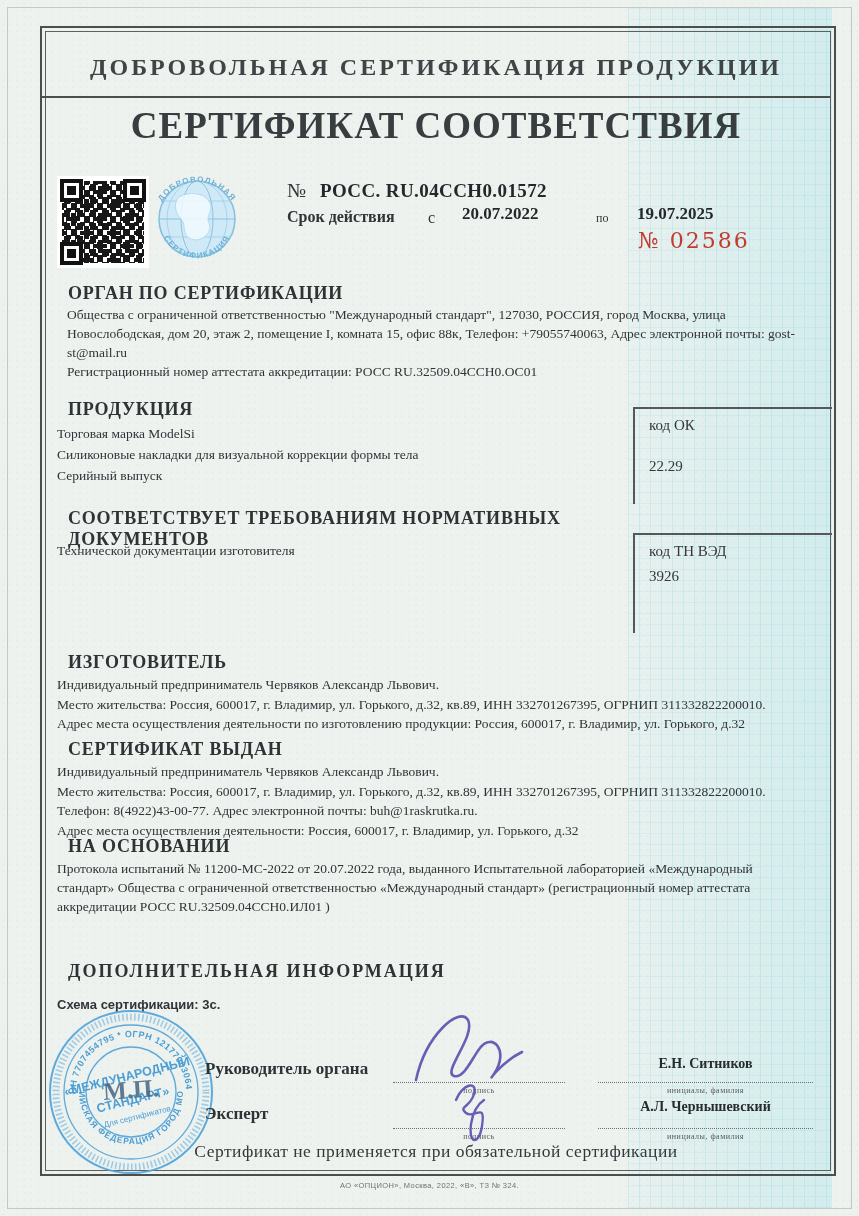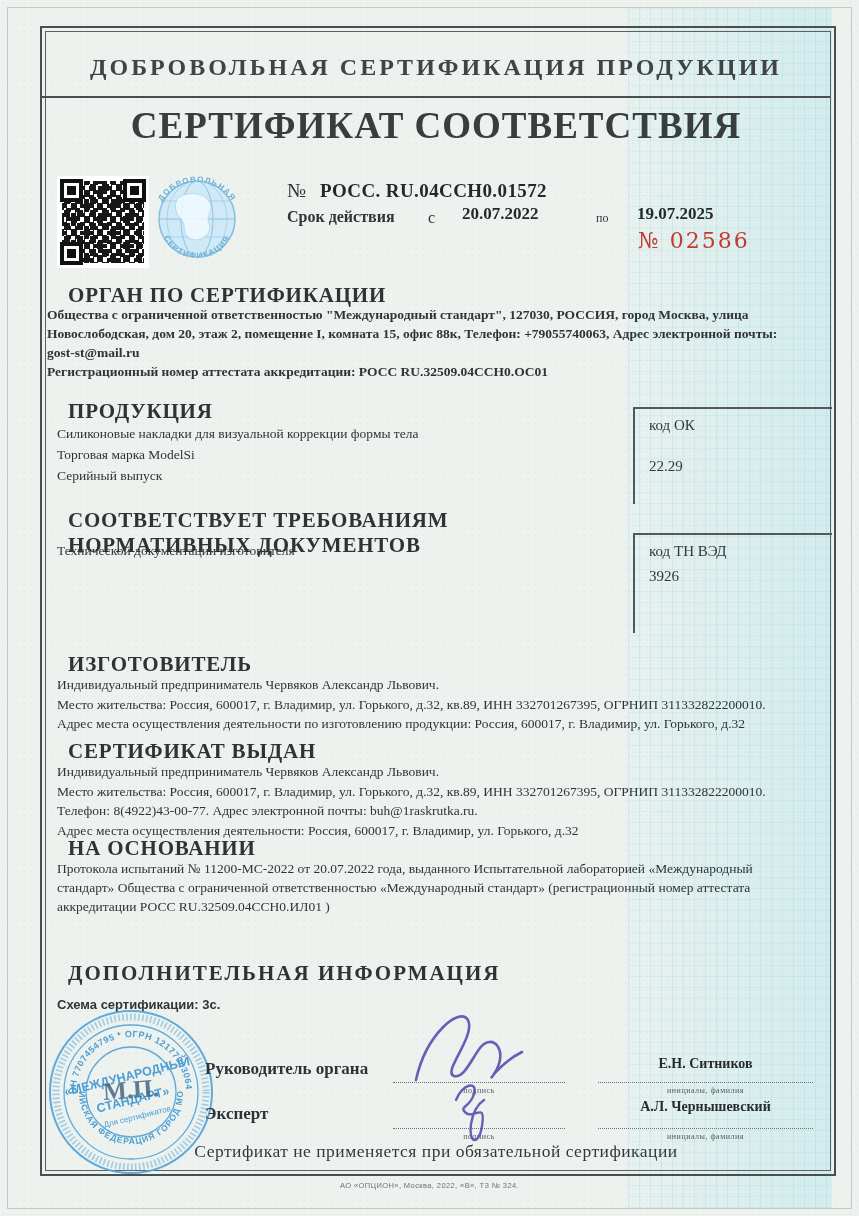--- a/index.html
+++ b/index.html
@@ -41,21 +41,21 @@
   .numline{position:absolute;left:287px;top:179px;font-size:20px;color:#2f3437;}
   .cert-no{position:absolute;left:320px;top:180px;font-size:19px;font-weight:700;letter-spacing:.4px;color:#23282b;}
   .validity{position:absolute;left:287px;top:208px;font-size:16px;font-weight:700;color:#2f3437;}
   .v-s{position:absolute;left:428px;top:209px;font-size:16px;color:#2f3437;}
   .v-from{position:absolute;left:462px;top:204px;font-size:17px;font-weight:700;color:#23282b;}
   .v-po{position:absolute;left:596px;top:211px;font-size:12px;color:#2f3437;}
   .v-to{position:absolute;left:637px;top:204px;font-size:17px;font-weight:700;color:#23282b;}
   .blank-no{position:absolute;left:638px;top:228px;font-size:22px;letter-spacing:2px;
     font-family:"DejaVu Serif",serif;color:#c23b2e;}
 
-  .h{position:absolute;font-size:21px;font-weight:700;letter-spacing:.8px;color:#2e3336;}
+  .h{position:absolute;font-size:18px;font-weight:700;letter-spacing:.8px;color:#2e3336;}
   .body-txt{position:absolute;font-size:13.5px;line-height:1.4;color:#2f3437;}
 
   .code-box{position:absolute;left:633px;width:199px;border-top:2px solid #54585a;border-left:2px solid #54585a;
     padding:8px 0 0 14px;box-sizing:border-box;font-size:15px;color:#33383b;}
   .code-box .val{margin-top:24px;font-size:15px;}
 
   .role{position:absolute;left:205px;font-size:17px;font-weight:700;color:#2e3336;}
   .sig-line{position:absolute;border-bottom:1px dotted #6a6f72;}
   .sig-cap{position:absolute;font-size:8px;color:#555a5d;text-align:center;letter-spacing:.5px;}
   .sig-name{position:absolute;font-size:14px;font-weight:700;color:#262b2e;}
@@ -113,29 +113,29 @@
   <div class="numline">№</div>
   <div class="cert-no">РОСС. RU.04ССН0.01572</div>
   <div class="validity">Срок действия</div>
   <div class="v-s">с</div>
   <div class="v-from">20.07.2022</div>
   <div class="v-po">по</div>
   <div class="v-to">19.07.2025</div>
   <div class="blank-no">№ 02586</div>
 
   <div class="h" style="left:68px;top:283px;">ОРГАН ПО СЕРТИФИКАЦИИ</div>
-  <div class="body-txt" style="left:47px;top:306px;width:742px;font-weight:bold;">
+  <div class="body-txt" style="left:67px;top:306px;width:742px;">
     <div>Общества с ограниченной ответственностью "Международный стандарт", 127030, РОССИЯ, город Москва, улица Новослободская, дом 20, этаж 2, помещение I, комната 15, офис 88к, Телефон: +79055740063, Адрес электронной почты: gost-st@mail.ru</div>
     <div>Регистрационный номер аттестата аккредитации: РОСС RU.32509.04ССН0.ОС01</div>
   </div>
 
   <div class="h" style="left:68px;top:399px;">ПРОДУКЦИЯ</div>
   <div class="body-txt" style="left:57px;top:424px;width:560px;line-height:1.55;">
+    <div>Торговая марка ModelSi</div>
     <div>Силиконовые накладки для визуальной коррекции формы тела</div>
-    <div>Торговая марка ModelSi</div>
     <div>Серийный выпуск</div>
   </div>
   <div class="code-box" style="top:407px;height:97px;">
     <div>код ОК</div>
     <div class="val">22.29</div>
   </div>
 
   <div class="h" style="left:68px;top:508px;width:560px;">СООТВЕТСТВУЕТ ТРЕБОВАНИЯМ НОРМАТИВНЫХ ДОКУМЕНТОВ</div>
   <div class="body-txt" style="left:57px;top:542px;width:560px;">Технической документации изготовителя</div>
   <div class="code-box" style="top:533px;height:100px;">

